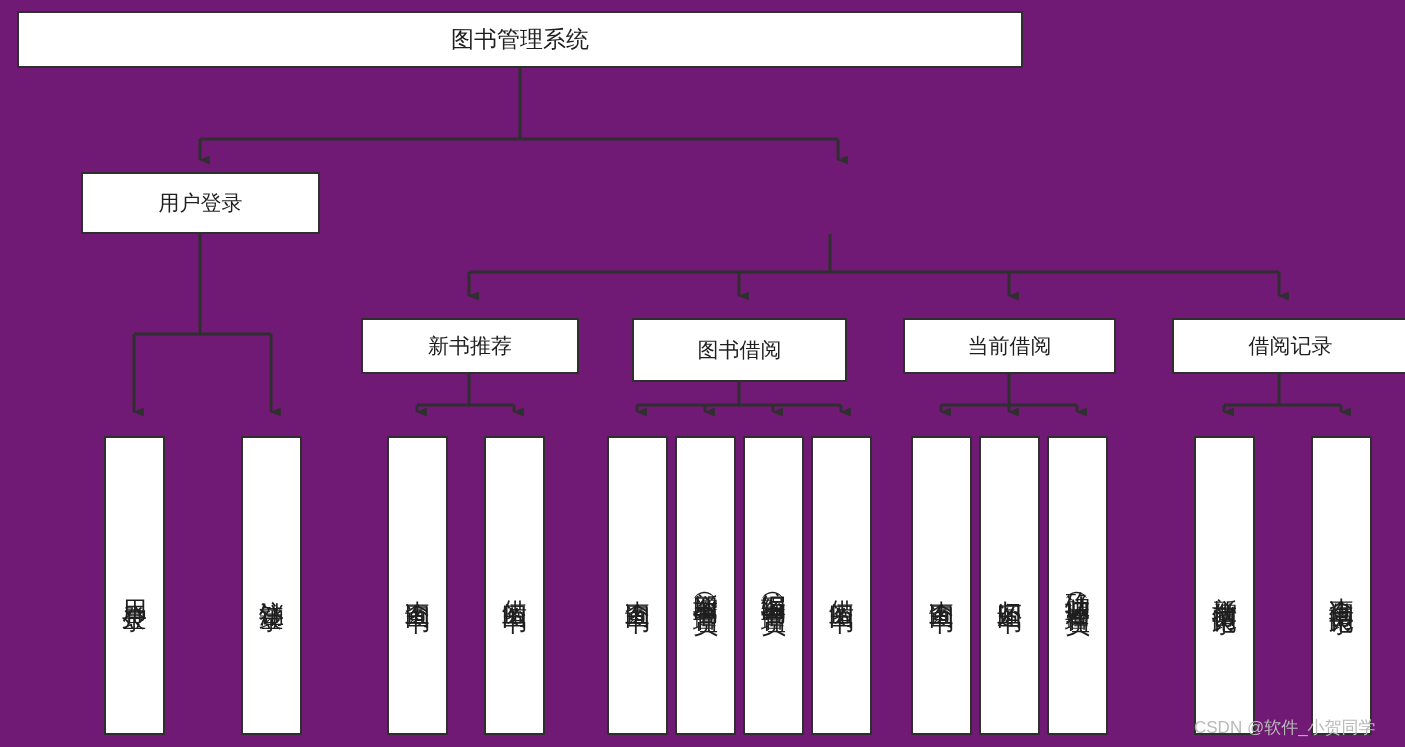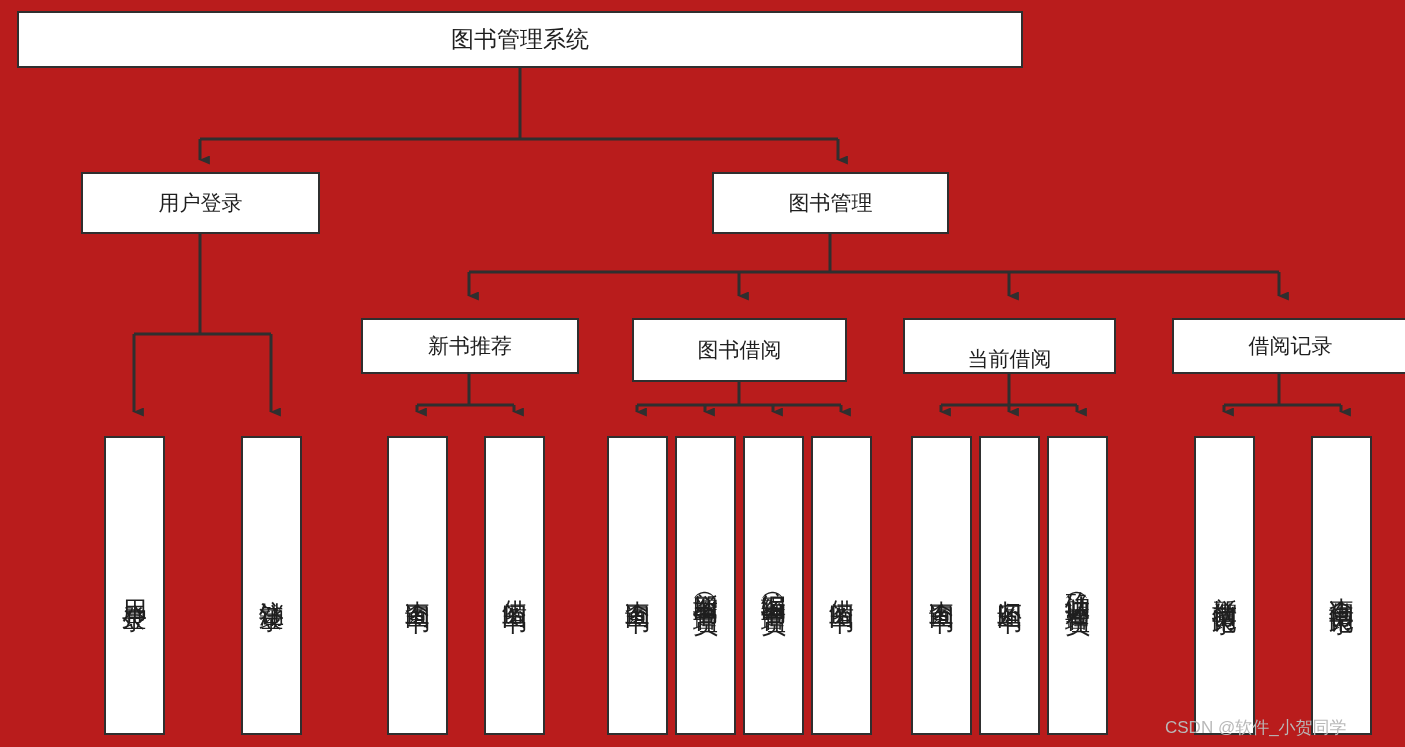--- a/index.html
+++ b/index.html
@@ -5,21 +5,21 @@
 <style>
   html, body {
     margin: 0;
     padding: 0;
     background: #ffffff;
   }
   #diagram-canvas {
     position: relative;
     width: 1405px;
     height: 747px;
-    background: #b91c1c;
+    background: #701a75;
     font-family: "Liberation Sans", "DejaVu Sans", sans-serif;
     overflow: hidden;
   }
   #connector-layer {
     position: absolute;
     left: 0;
     top: 0;
     width: 1405px;
     height: 747px;
   }
@@ -126,31 +126,28 @@
     </g>
   </svg>
 
   <div class="node root" style="left:17px; top:11px; width:1006px; height:57px;">
     <span class="node-label">图书管理系统</span>
   </div>
 
   <div class="node h-box" style="left:81px; top:172px; width:239px; height:62px;">
     <span class="node-label">用户登录</span>
   </div>
-  <div class="node h-box" style="left:712px; top:172px; width:237px; height:62px;">
-    <span class="node-label">图书管理</span>
-  </div>
 
   <div class="node h-box" style="left:361px; top:318px; width:218px; height:56px;">
     <span class="node-label">新书推荐</span>
   </div>
   <div class="node h-box" style="left:632px; top:318px; width:215px; height:64px;">
     <span class="node-label">图书借阅</span>
   </div>
-  <div class="node h-box" style="left:903px; top:318px; width:213px; height:56px;align-items:flex-end;">
+  <div class="node h-box" style="left:903px; top:318px; width:213px; height:56px;">
     <span class="node-label">当前借阅</span>
   </div>
   <div class="node h-box" style="left:1172px; top:318px; width:237px; height:56px;">
     <span class="node-label">借阅记录</span>
   </div>
 
   <div class="node leaf" style="left:104px; top:436px; width:61px; height:299px;">
     <span class="node-label">用户登录</span>
   </div>
   <div class="node leaf" style="left:241px; top:436px; width:61px; height:299px;">
@@ -187,15 +184,15 @@
     <span class="node-label">确认归还（管理员）</span>
   </div>
 
   <div class="node leaf" style="left:1194px; top:436px; width:61px; height:299px;">
     <span class="node-label">新增借阅记录</span>
   </div>
   <div class="node leaf" style="left:1311px; top:436px; width:61px; height:299px;">
     <span class="node-label">查询借阅记录</span>
   </div>
 
-  <div class="watermark" style="left:1147px; top:716px;padding-left:18px;">CSDN @软件_小贺同学</div>
+  <div class="watermark" style="left:1194px; top:716px;">CSDN @软件_小贺同学</div>
 
 </div>
 
 </body></html>

